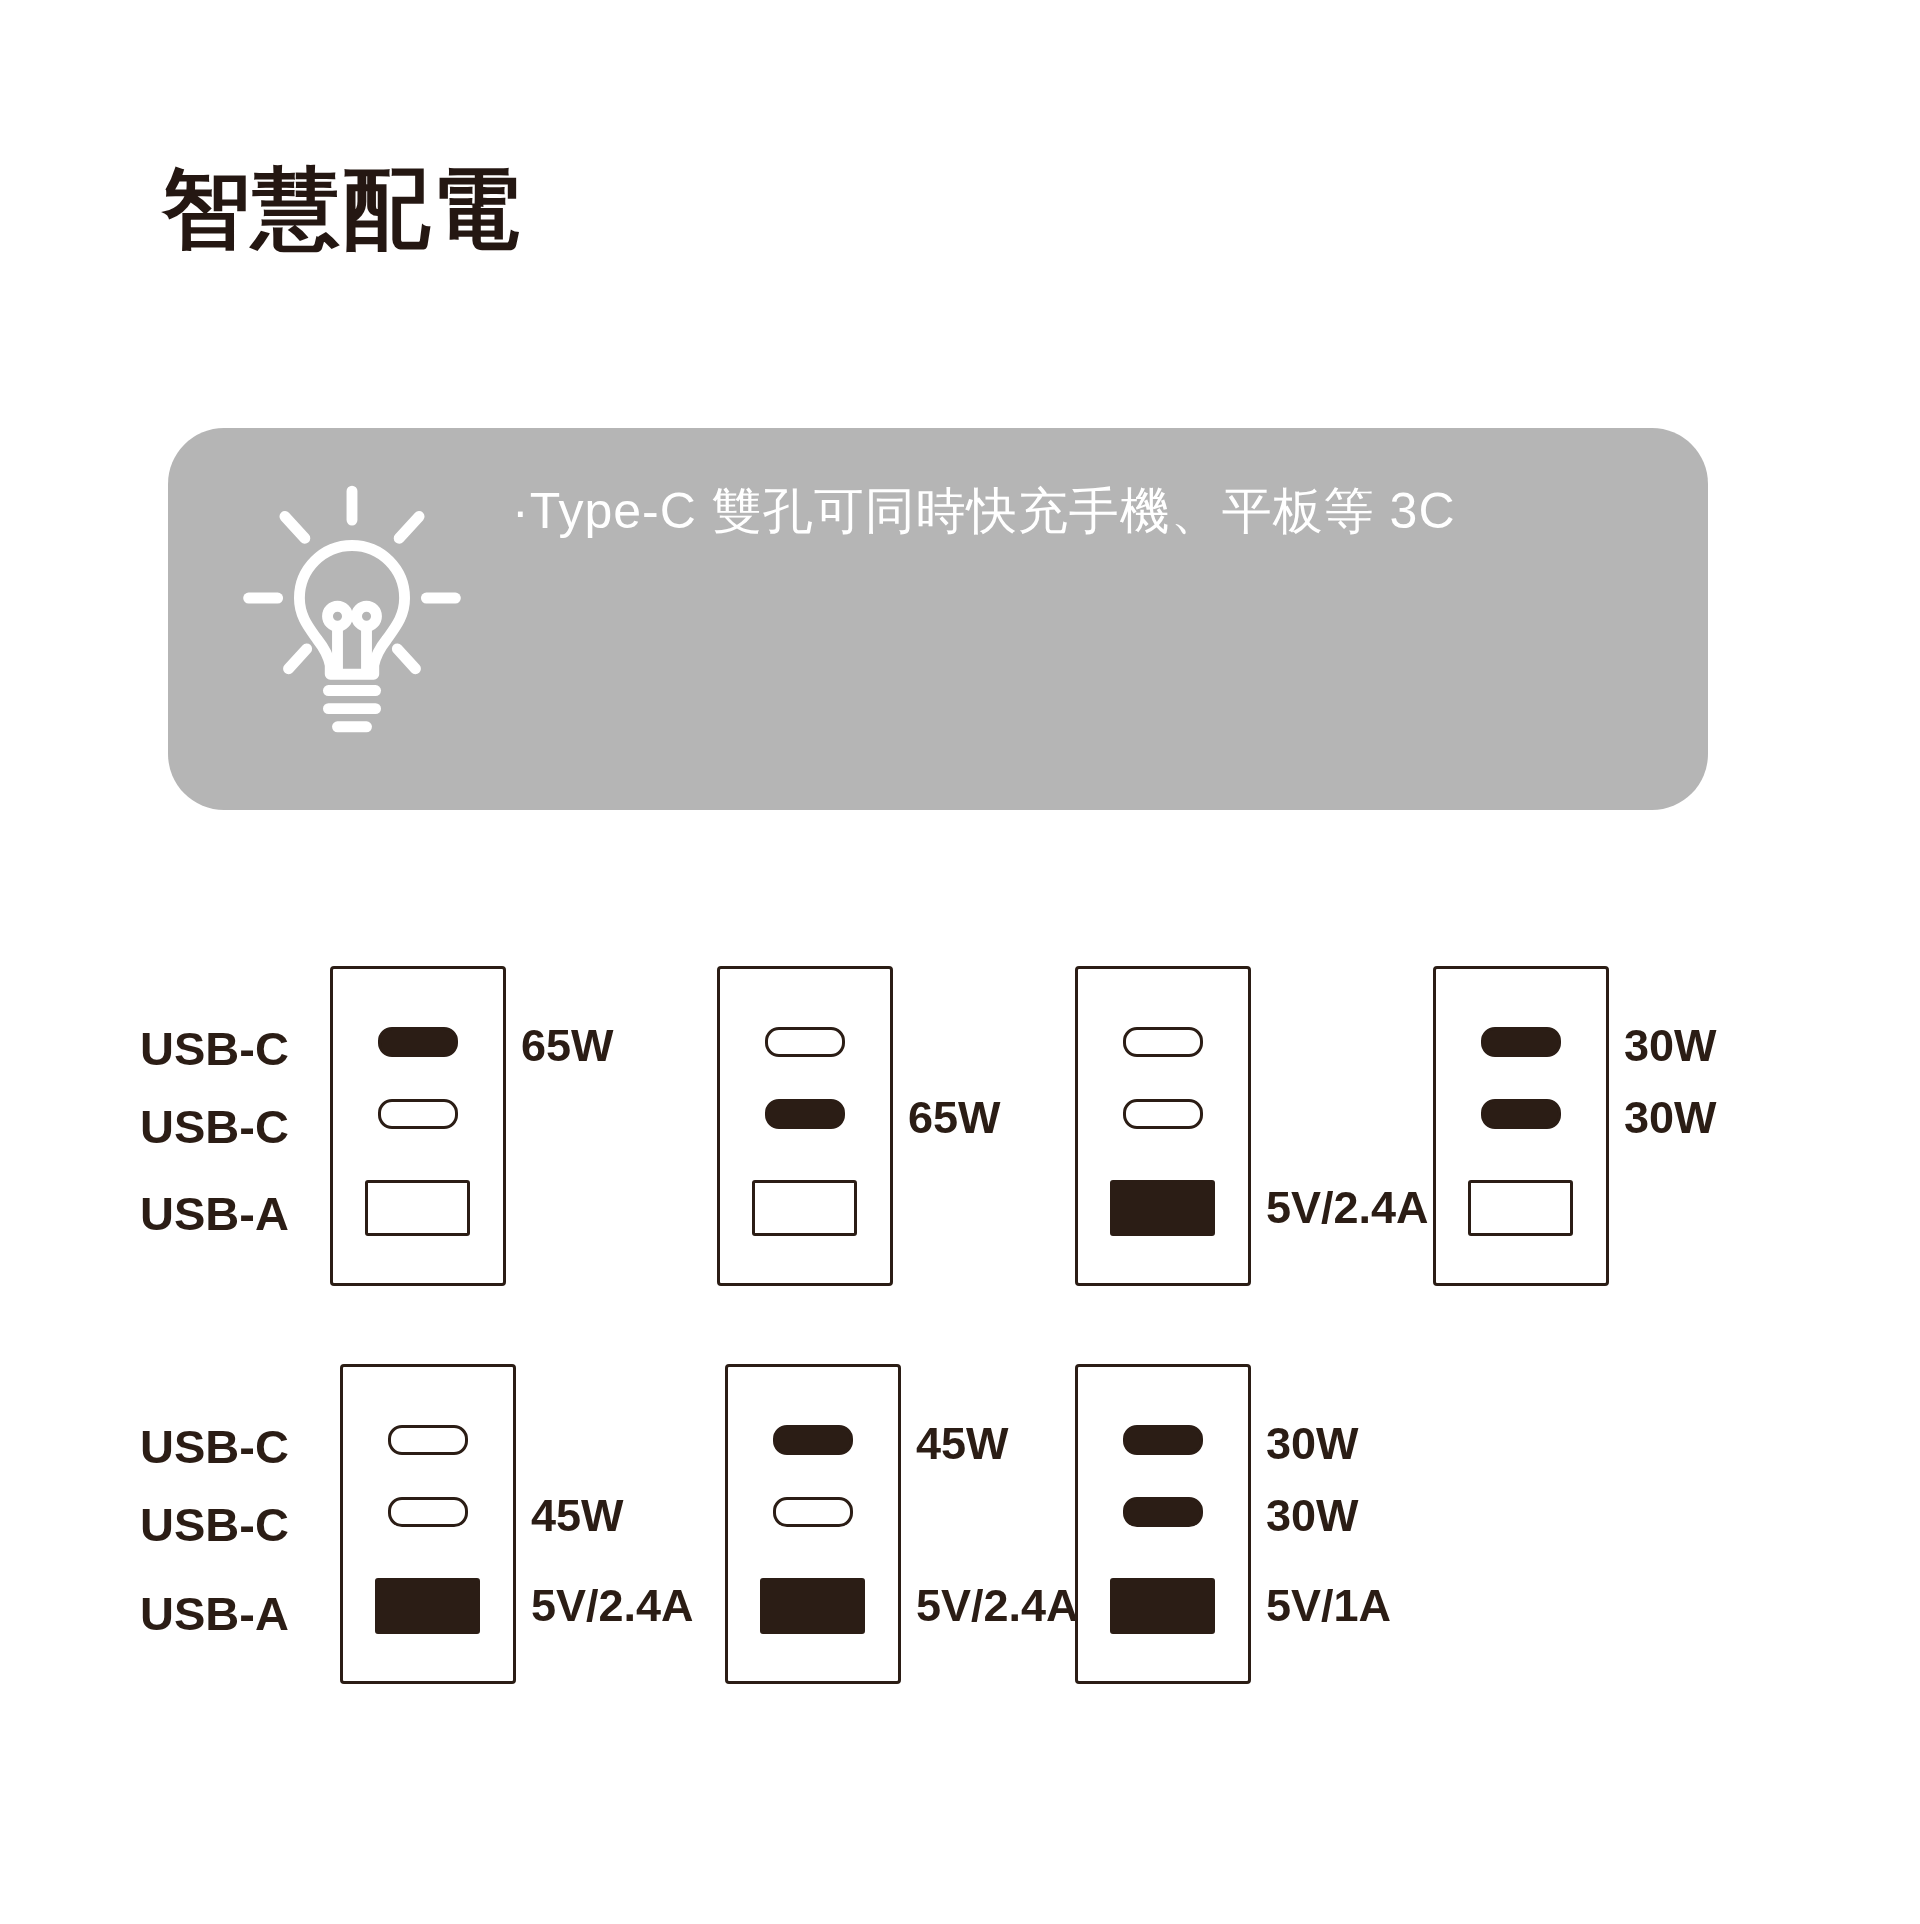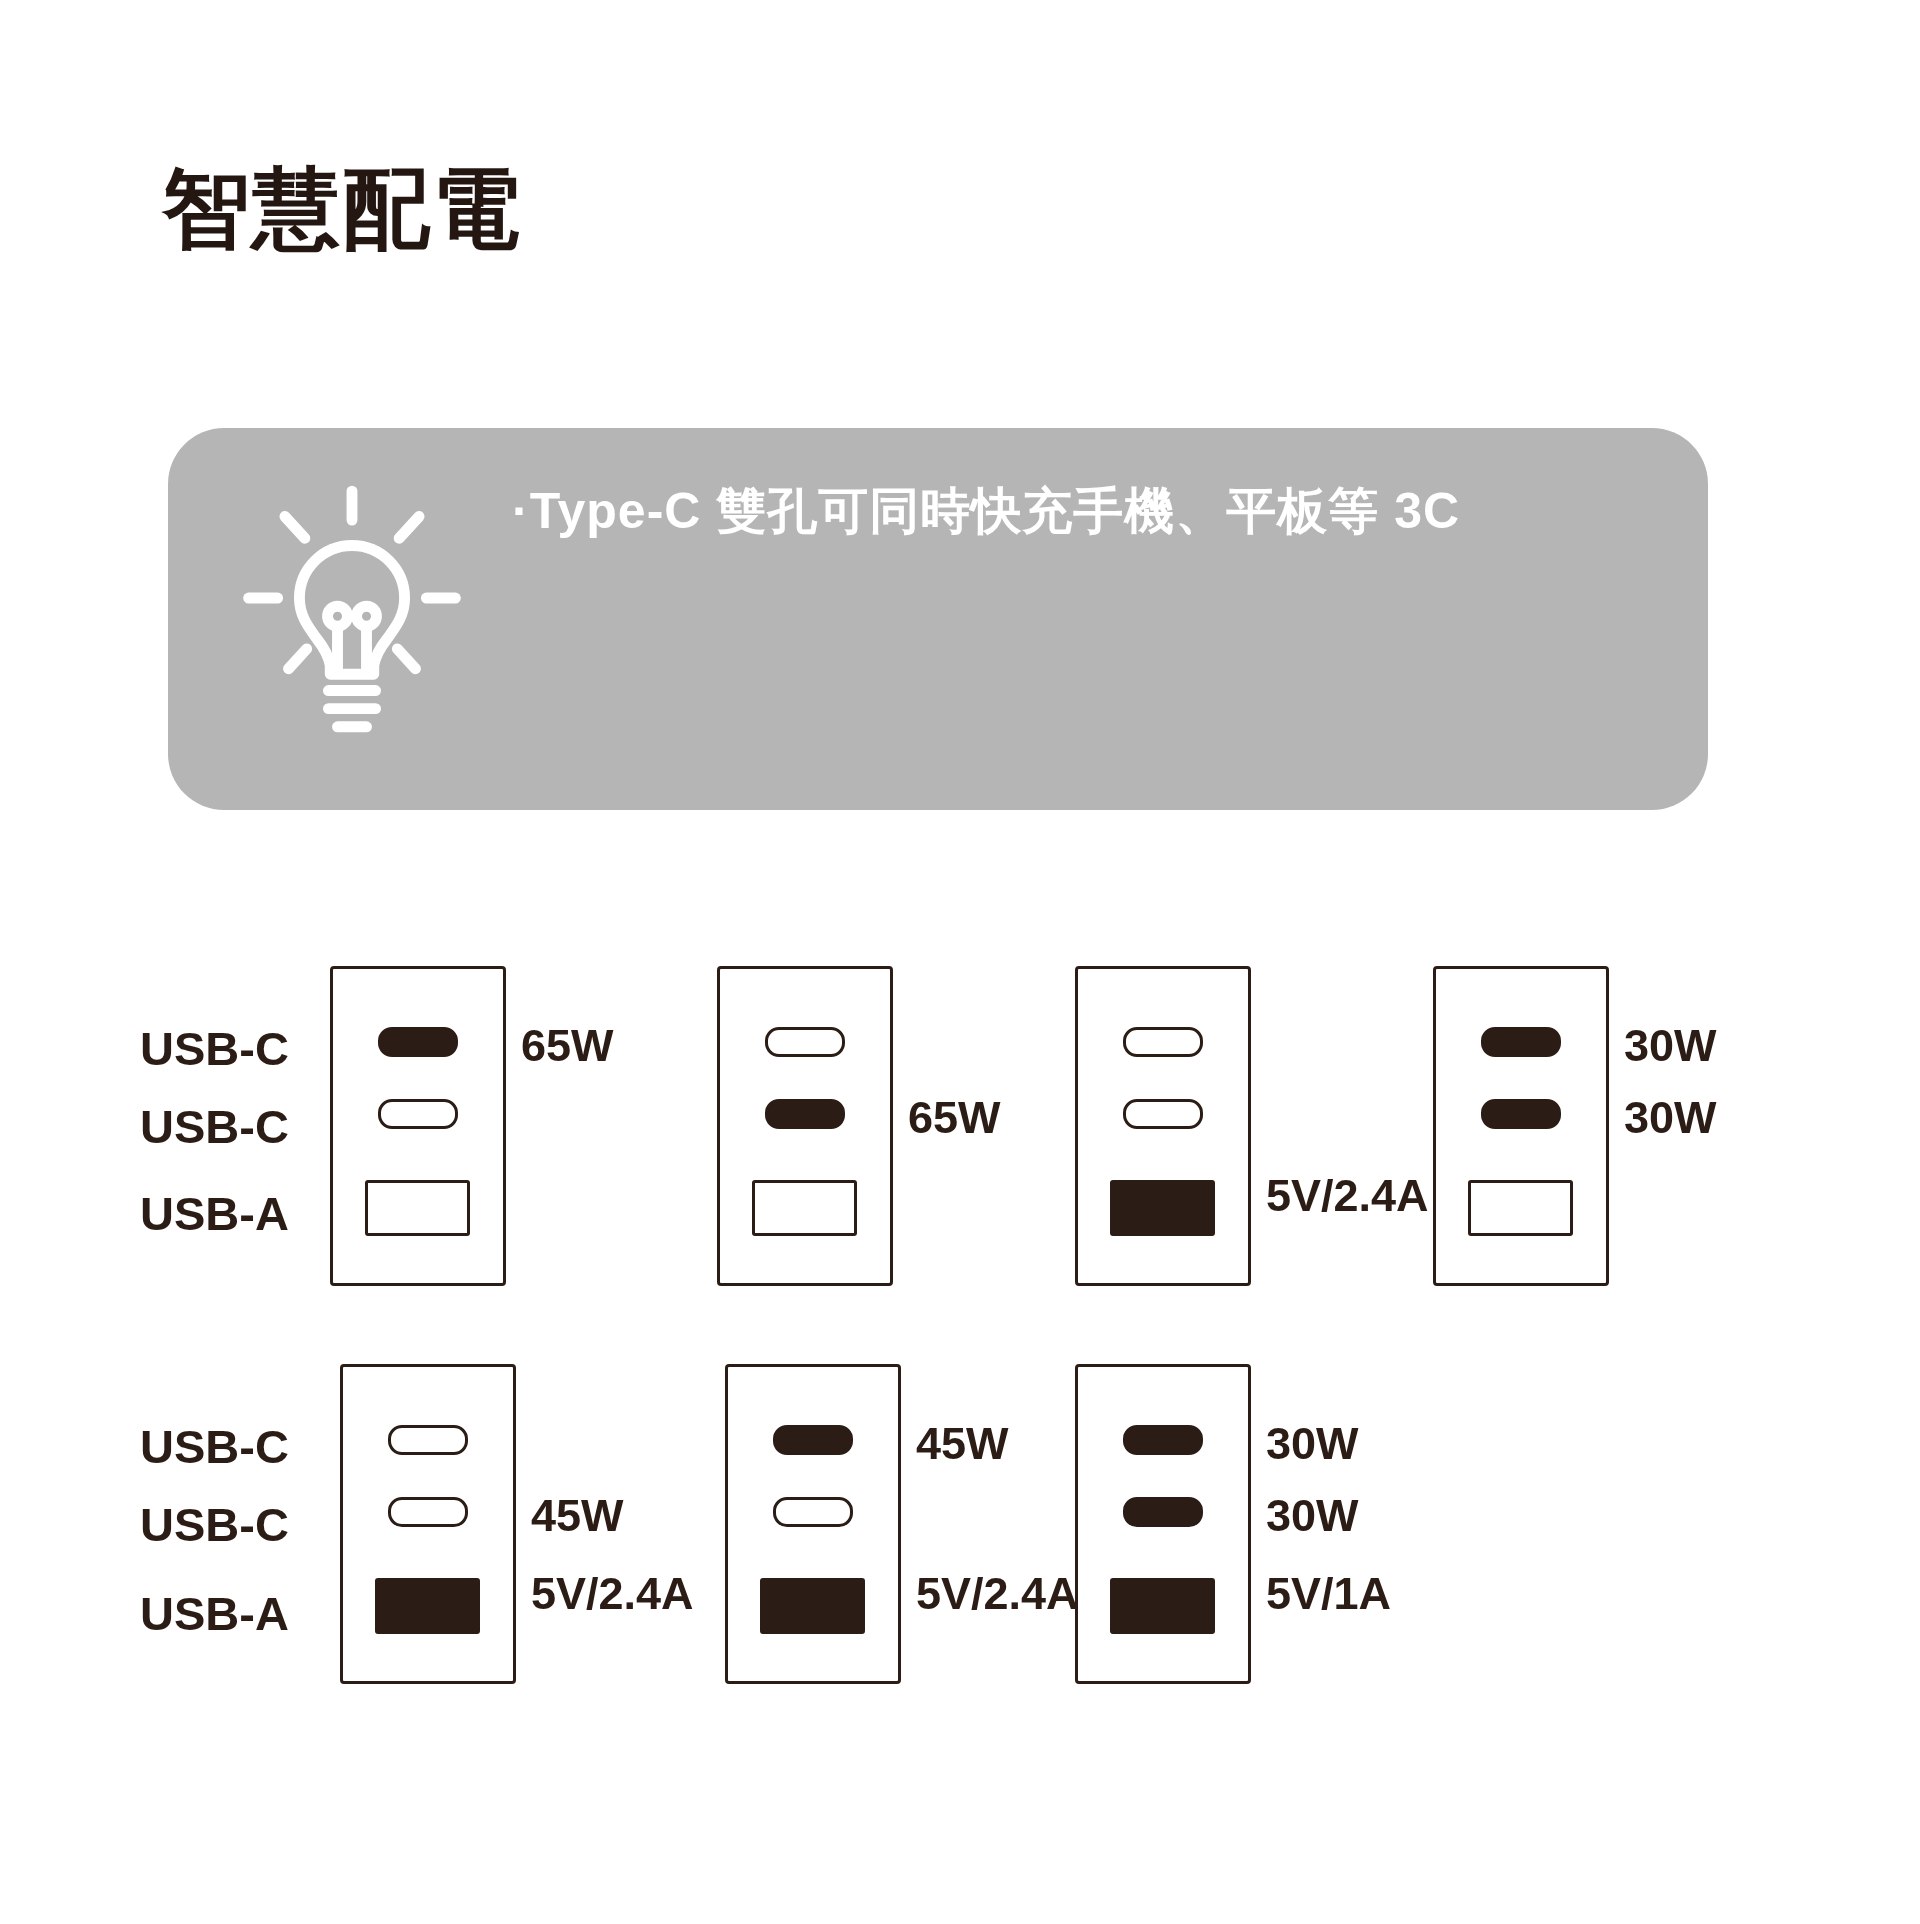--- a/index.html
+++ b/index.html
@@ -15,21 +15,21 @@
     position:absolute;left:162px;top:150px;
     font-size:88px;font-weight:900;color:#241712;letter-spacing:2px;white-space:nowrap;
   }
   .notice{
     position:absolute;left:168px;top:428px;width:1540px;height:382px;
     border-radius:56px;background:var(--notice);
   }
   .bulb-icon{position:absolute;left:237px;top:482px;width:230px;height:272px;}
   .bullet{
     position:absolute;left:512px;white-space:nowrap;
-    font-size:50px;font-weight:700;color:#ffffff;letter-spacing:1px;line-height:52px;
+    font-size:50px;font-weight:400;color:#ffffff;letter-spacing:1px;line-height:52px;
   }
   .b1{top:485px}.b2{top:583px}.b3{top:683px}
   .rowlabel{
     position:absolute;left:140px;white-space:nowrap;
     font-size:47px;font-weight:700;color:var(--ink);line-height:54px;
   }
   .r1a{top:1022px}.r1b{top:1100px}.r1c{top:1187px}
   .r2a{top:1420px}.r2b{top:1498px}.r2c{top:1587px}
   .charger{
     position:absolute;width:176px;height:320px;background:#ffffff;
@@ -45,21 +45,21 @@
   .port{position:absolute;box-sizing:border-box;background:#ffffff;}
   .usbc{width:80px;height:30px;left:45px;border-radius:14px;}
   .usba{width:105px;height:56px;left:32px;border-radius:3px;}
   .pA{top:58px}.pB{top:130px}.pC{top:211px}
   .port[data-fill="outline"]{border:3px solid var(--ink);background:#ffffff;}
   .port[data-fill="filled"]{background:var(--ink);border:3px solid var(--ink);}
   .wlabel{
     position:absolute;left:188px;white-space:nowrap;
     font-size:45px;font-weight:800;color:var(--ink);line-height:54px;
   }
-  .wl-a{top:50px}.wl-b{top:122px}.wl-c{top:200px}
+  .wl-a{top:50px}.wl-b{top:122px}.wl-c{top:212px}
   .wlabel:empty{display:none;}
   svg .st{stroke:#ffffff;stroke-width:6;fill:none;stroke-linecap:round;stroke-linejoin:round;}
 </style>
 </head>
 <body>
 
 <div class="canvas">
 
   <div class="page-title">智慧配電</div>
 

